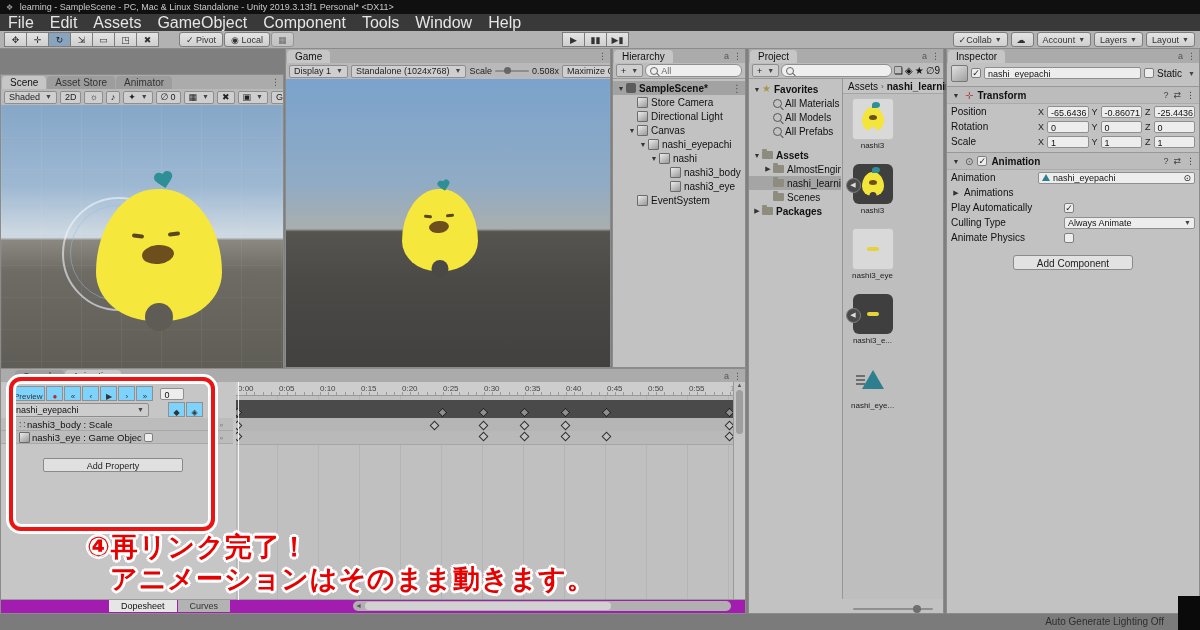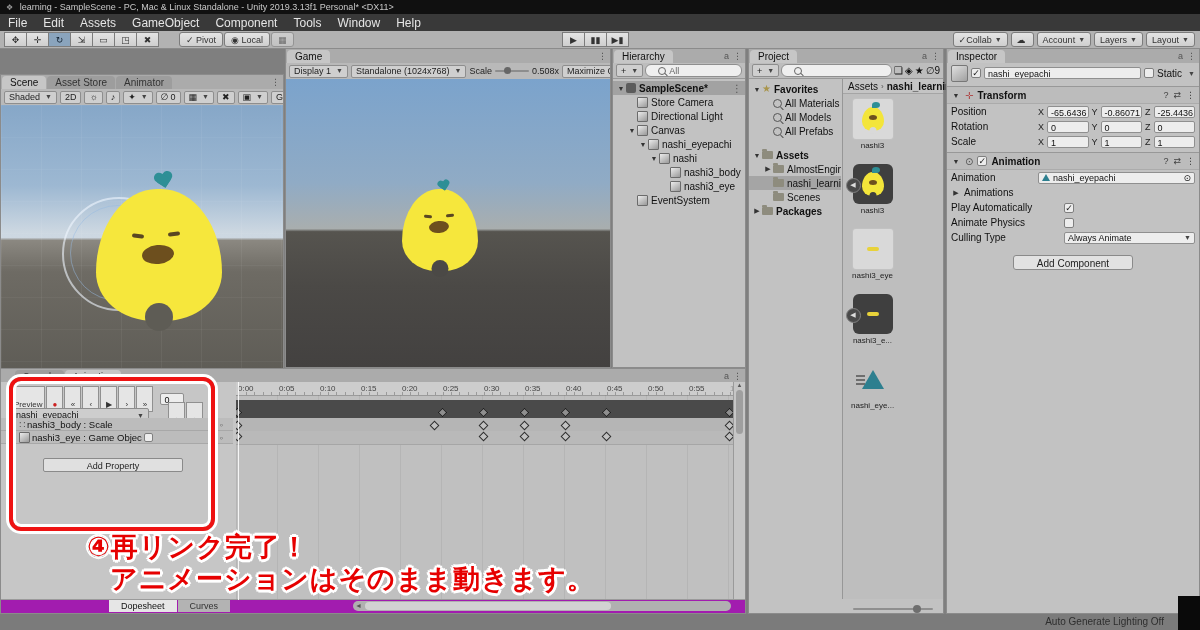--- a/index.html
+++ b/index.html
@@ -3,21 +3,21 @@
 <meta charset="utf-8">
 <style>
   html,body{margin:0;padding:0;background:#222;}
   #app{position:relative;width:1200px;height:630px;overflow:hidden;background:#7f7f7f;
        font-family:"Liberation Sans","DejaVu Sans",sans-serif;font-size:10px;color:#111;}
   
   #titlebar{position:absolute;left:0;top:0;width:1200px;height:14px;background:#101010;color:#c9c9c9;
             font-size:9px;line-height:14px;padding-left:6px;box-sizing:border-box;white-space:nowrap;}
   #titlebar .win-icon{display:inline-block;margin-right:4px;color:#9a9a9a;font-size:8px;}
   #menubar{position:absolute;left:0;top:14px;width:1200px;height:17px;background:#393939;color:#e6e6e6;
-           display:flex;align-items:center;font-size:12px;}
+           display:flex;align-items:center;font-size:16px;}
   .menu-item{padding:0 8px;}
   #toolbar{position:absolute;left:0;top:31px;width:1200px;height:18px;background:#b2b2b2;border-bottom:1px solid #8a8a8a;box-sizing:border-box;}
   .tbtn{height:15px;min-width:23px;margin:0;padding:0 3px;background:linear-gradient(#e4e4e4,#cfcfcf);
         border:1px solid #7c7c7c;border-radius:0;font-size:9px;line-height:12px;color:#333;margin-left:-1px;}
   .tbtn.active{background:#8aa4bd;color:#102030;}
   #tool-group{position:absolute;left:5px;top:1px;display:flex;}
   #pivot-group{position:absolute;left:180px;top:1px;display:flex;gap:2px;}
   .tbtn.wide{border-radius:3px;padding:0 6px;}
   #play-group{position:absolute;left:563px;top:1px;display:flex;}
   #account-group{position:absolute;right:5px;top:1px;display:flex;gap:4px;}
@@ -47,21 +47,21 @@
   .eye{position:absolute;background:#5a4722;border-radius:2px;}
   .mouth{position:absolute;background:#6d4f1e;border-radius:50%;transform:rotate(-6deg);}
   .heart{position:absolute;width:20px;height:18px;transform:rotate(-12deg);}
   .heart i{position:absolute;top:0;width:10px;height:16px;background:#2e8f96;border-radius:10px 10px 0 0;}
   .heart i.l{left:0;transform:rotate(45deg);transform-origin:100% 100%;}
   .heart i.r{left:10px;transform:rotate(-45deg);transform-origin:0 100%;}
   .gizmo{position:absolute;border-radius:50%;}
   
   .searchrow{height:15px;background:#bdbdbd;border-bottom:1px solid #999;display:flex;align-items:center;gap:2px;padding:0 3px;}
   .sfield{flex:1;height:11px;background:#efefef;border:1px solid #8f8f8f;border-radius:6px;font-size:9px;color:#666;
-          display:flex;align-items:center;gap:3px;padding:0 12px;overflow:hidden;}
+          display:flex;align-items:center;gap:3px;padding:0 4px;overflow:hidden;}
   .mag{width:6px;height:6px;border:1px solid #666;border-radius:50%;position:relative;flex:none;}
   .mag::after{content:"";position:absolute;width:4px;height:1px;background:#666;transform:rotate(45deg);right:-3px;bottom:-1px;}
   .hrow,.prow{display:flex;align-items:center;height:14px;font-size:10px;color:#111;position:relative;white-space:nowrap;overflow:hidden;}
   .hrow.band{background:#a2a2a2;}
   .prow.selected{background:#a5a5a5;}
   .prow.gap{margin-top:10px;}
   .fold{width:10px;font-size:7px;color:#333;flex:none;text-align:center;}
   .bold{font-weight:bold;}
   .hlabel,.plabel{margin-left:3px;}
   .row-menu{margin-left:auto;margin-right:3px;color:#555;}
@@ -114,21 +114,21 @@
   .addcomp{display:block;margin:10px auto 0;width:120px;height:15px;background:#e2e2e2;border:1px solid #8a8a8a;
            border-radius:3px;font-size:10px;text-align:center;line-height:13px;color:#222;}
   .clip-tri{width:0;height:0;border-left:4px solid transparent;border-right:4px solid transparent;border-bottom:7px solid #2d7f8f;display:inline-block;margin-right:3px;flex:none;}
   
   #bottom-panel{left:0;top:368px;width:746px;height:246px;}
   #bottom-panel .tabbar{padding-left:14px;height:13px;}
   #bottom-panel .tab{height:12px;line-height:12px;font-size:9px;}
   #bottom-panel .tab.active{border-bottom:2px solid #4c7fc0;box-sizing:border-box;}
   #aw-left{position:absolute;left:0;top:13px;width:235px;bottom:13px;background:#c6c6c6;}
   .aw-row{position:absolute;display:flex;align-items:center;gap:1px;}
-  .awbtn{height:15px;min-width:17px;background:#e5e5e5;border:1px solid #909090;font-size:8px;line-height:11px;color:#333;padding:12px 2px;box-sizing:border-box;}
+  .awbtn{height:15px;min-width:17px;background:#7dd3fc;border:1px solid #909090;font-size:8px;line-height:11px;color:#333;padding:4px 2px;box-sizing:border-box;}
   .rec-dot{color:#c22;font-size:8px;}
   .clipdrop{width:138px;height:14px;background:#cdcdcd;border:1px solid #8d8d8d;border-radius:2px;font-size:9px;
             display:flex;align-items:center;justify-content:space-between;padding:0 4px;box-sizing:border-box;}
   .aw-prop{position:absolute;left:0;width:232px;height:13px;background:#bcbcbc;border-bottom:1px solid #a8a8a8;
            display:flex;align-items:center;font-size:9.5px;gap:2px;padding-left:6px;box-sizing:border-box;}
   .aw-prop .dot{margin-left:auto;margin-right:10px;color:#555;}
   .addprop{position:absolute;left:42px;top:76px;width:140px;height:14px;background:#e0e0e0;border:1px solid #8a8a8a;
            border-radius:2px;font-size:9px;text-align:center;line-height:12px;color:#222;}
   #redbox{position:absolute;left:8px;top:8px;width:198px;height:146px;border:4px solid #ee1212;border-radius:12px;
           box-shadow:0 0 0 3px #ffffff, inset 0 0 0 3px #ffffff;pointer-events:none;z-index:50;}
@@ -574,29 +574,29 @@
     </div>
     <div class="irow">
       <span class="fold">▶</span>
       <span>Animations</span>
     </div>
     <div class="irow">
       <span class="xlab" style="width:110px;">Play Automatically</span>
       <span class="chk">✓</span>
     </div>
     <div class="irow">
-      <span class="xlab" style="width:110px;">Animate Physics</span>
-      <span class="chk"></span>
-    </div>
-    <div class="irow">
       <span class="xlab" style="width:110px;">Culling Type</span>
       <span class="fld drop" style="flex:1;">
           <span>Always Animate</span>
           <span class="caret">▼</span>
         </span>
+    </div>
+    <div class="irow">
+      <span class="xlab" style="width:110px;">Animate Physics</span>
+      <span class="chk"></span>
     </div>
     <button class="addcomp">Add Component</button>
   </div>
 
   <div class="panel" id="bottom-panel">
     <div class="tabbar">
         <div class="tab">Console</div>
         <div class="tab active">Animation</div>
       </div>
     <div class="panel-icons">

